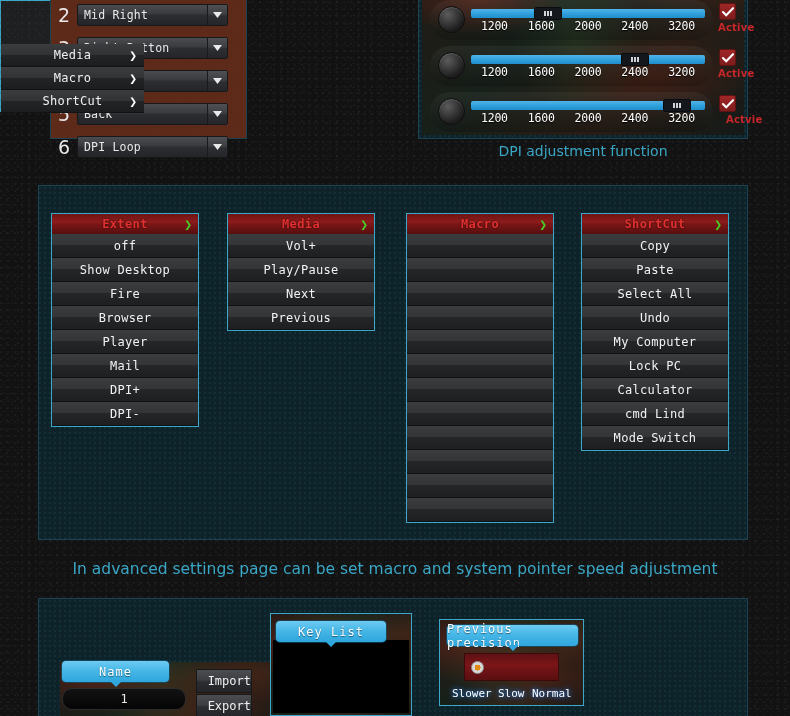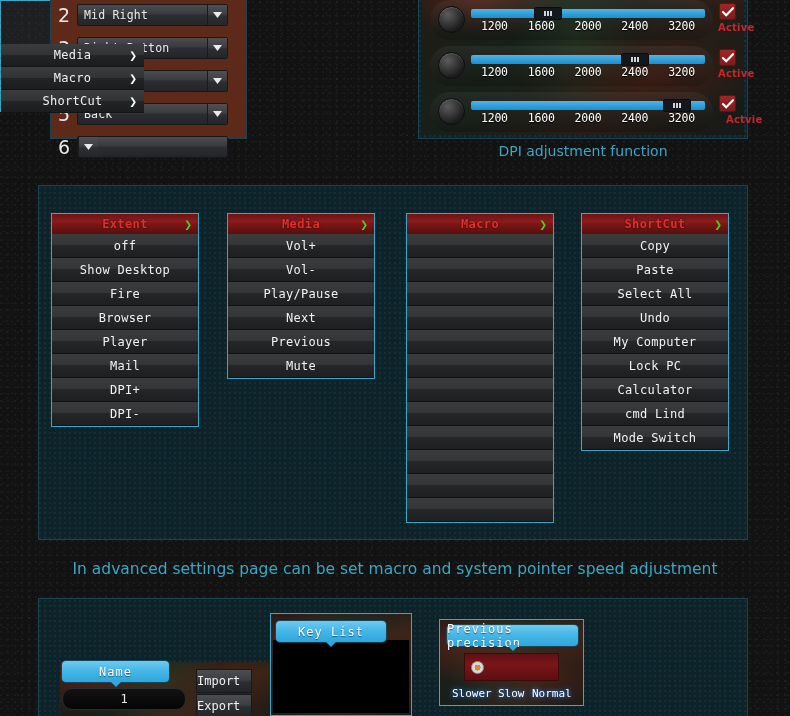--- a/index.html
+++ b/index.html
@@ -201,21 +201,21 @@
     background: linear-gradient(180deg, #121212, #050505);
     border: 1px solid #2a2c2e; border-radius: 10px;
     display: flex; align-items: center; justify-content: center;
   }
   #name-field span { color: #e8e8e8; font-size: 12px; }
 
   .io-btn {
     position: absolute; left: 196px; width: 56px; height: 24px;
     background: linear-gradient(180deg, #4b4d50 0%, #3c3e41 45%, #2b2d30 55%, #232528 100%);
     border: 1px solid #17181a;
-    display: flex; align-items: center; justify-content: flex-start;
+    display: flex; align-items: center; justify-content: flex-end;
   }
   .io-btn span { color: #f0f0f0; font-size: 12px; }
   #btn-import { top: 669px; }
   #btn-export { top: 694px; }
 
   #keylist-frame {
     position: absolute; left: 270px; top: 613px; width: 142px; height: 103px;
     border: 1px solid #3ba8c9;
   }
   #keylist-inner {
@@ -296,20 +296,21 @@
           <div class="dd-arrow">
             <svg width="9" height="6" viewBox="0 0 9 6">
               <polygon points="0,0 9,0 4.5,6" fill="#e9e9e9"></polygon>
             </svg>
           </div>
         </div>
       </div>
       <div class="btn-row" style="margin-top: 5px;">
         <div class="btn-num">6</div>
         <div class="dropdown">
+          <div class="dd-label">DPI Loop</div>
           <div class="dd-arrow">
             <svg width="9" height="6" viewBox="0 0 9 6">
               <polygon points="0,0 9,0 4.5,6" fill="#e9e9e9"></polygon>
             </svg>
           </div>
         </div>
       </div>
     </div>
 </div>
 
@@ -445,33 +446,27 @@
       </div>
       <div class="listcol" style="left: 188px; width: 148px;">
         <div class="lc-head">
           <span class="lc-title">Media</span>
           <div class="lc-chev">❯</div>
         </div>
         <div class="lc-item">
           <span>Vol+</span>
         </div>
         <div class="lc-item">
-          <span>Vol-</span>
-        </div>
-        <div class="lc-item">
           <span>Play/Pause</span>
         </div>
         <div class="lc-item">
           <span>Next</span>
         </div>
         <div class="lc-item">
           <span>Previous</span>
-        </div>
-        <div class="lc-item">
-          <span>Mute</span>
         </div>
       </div>
       <div class="listcol" style="left: 367px; width: 148px;">
         <div class="lc-head">
           <span class="lc-title">Macro</span>
           <div class="lc-chev">❯</div>
         </div>
         <div class="lc-item empty">
           <span></span>
         </div>

